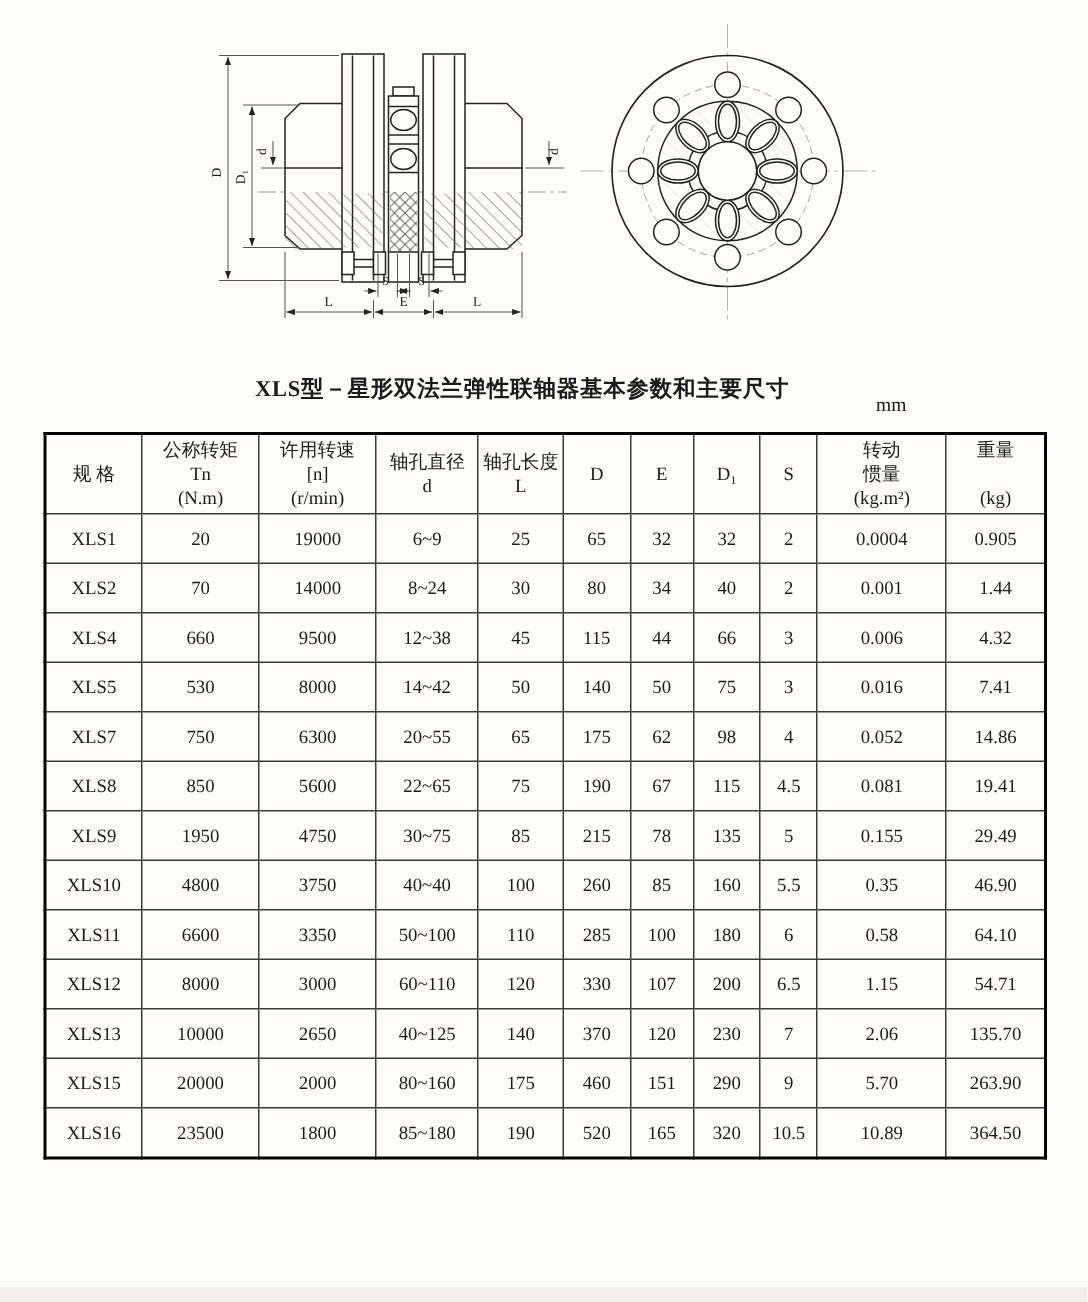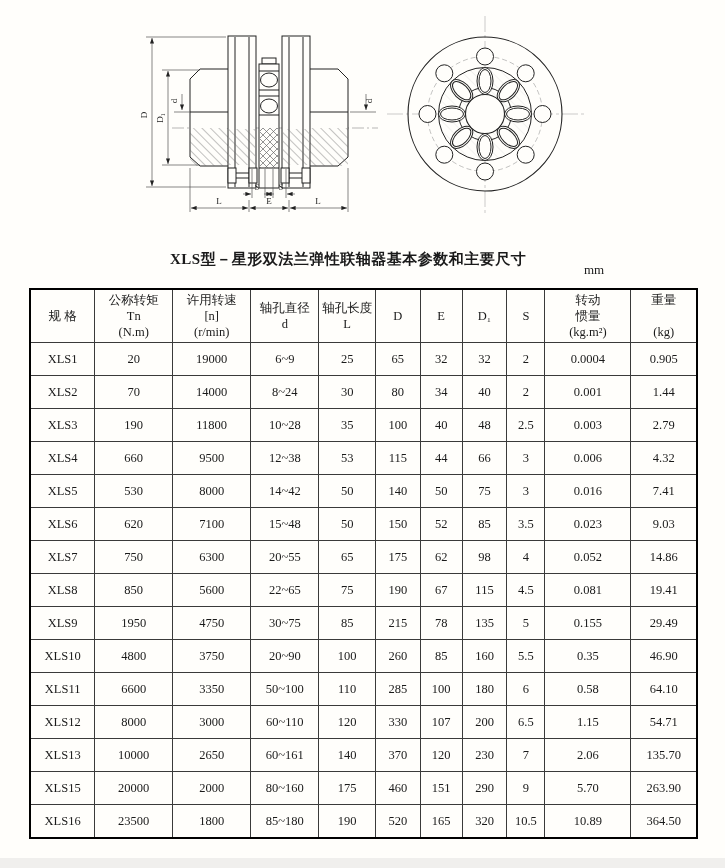--- a/index.html
+++ b/index.html
@@ -276,38 +276,25 @@
         <td>8~24</td>
         <td>30</td>
         <td>80</td>
         <td>34</td>
         <td>40</td>
         <td>2</td>
         <td>0.001</td>
         <td>1.44</td>
       </tr>
       <tr>
-        <td>XLS3</td>
-        <td>190</td>
-        <td>11800</td>
-        <td>10~28</td>
-        <td>35</td>
-        <td>100</td>
-        <td>40</td>
-        <td>48</td>
-        <td>2.5</td>
-        <td>0.003</td>
-        <td>2.79</td>
-      </tr>
-      <tr>
         <td>XLS4</td>
         <td>660</td>
         <td>9500</td>
         <td>12~38</td>
-        <td>53</td>
+        <td>45</td>
         <td>115</td>
         <td>44</td>
         <td>66</td>
         <td>3</td>
         <td>0.006</td>
         <td>4.32</td>
       </tr>
       <tr>
         <td>XLS5</td>
         <td>530</td>
@@ -315,33 +302,20 @@
         <td>14~42</td>
         <td>50</td>
         <td>140</td>
         <td>50</td>
         <td>75</td>
         <td>3</td>
         <td>0.016</td>
         <td>7.41</td>
       </tr>
       <tr>
-        <td>XLS6</td>
-        <td>620</td>
-        <td>7100</td>
-        <td>15~48</td>
-        <td>50</td>
-        <td>150</td>
-        <td>52</td>
-        <td>85</td>
-        <td>3.5</td>
-        <td>0.023</td>
-        <td>9.03</td>
-      </tr>
-      <tr>
         <td>XLS7</td>
         <td>750</td>
         <td>6300</td>
         <td>20~55</td>
         <td>65</td>
         <td>175</td>
         <td>62</td>
         <td>98</td>
         <td>4</td>
         <td>0.052</td>
@@ -370,21 +344,21 @@
         <td>78</td>
         <td>135</td>
         <td>5</td>
         <td>0.155</td>
         <td>29.49</td>
       </tr>
       <tr>
         <td>XLS10</td>
         <td>4800</td>
         <td>3750</td>
-        <td>20~90</td>
+        <td>40~40</td>
         <td>100</td>
         <td>260</td>
         <td>85</td>
         <td>160</td>
         <td>5.5</td>
         <td>0.35</td>
         <td>46.90</td>
       </tr>
       <tr>
         <td>XLS11</td>
@@ -409,21 +383,21 @@
         <td>107</td>
         <td>200</td>
         <td>6.5</td>
         <td>1.15</td>
         <td>54.71</td>
       </tr>
       <tr>
         <td>XLS13</td>
         <td>10000</td>
         <td>2650</td>
-        <td>60~161</td>
+        <td>40~125</td>
         <td>140</td>
         <td>370</td>
         <td>120</td>
         <td>230</td>
         <td>7</td>
         <td>2.06</td>
         <td>135.70</td>
       </tr>
       <tr>
         <td>XLS15</td>

